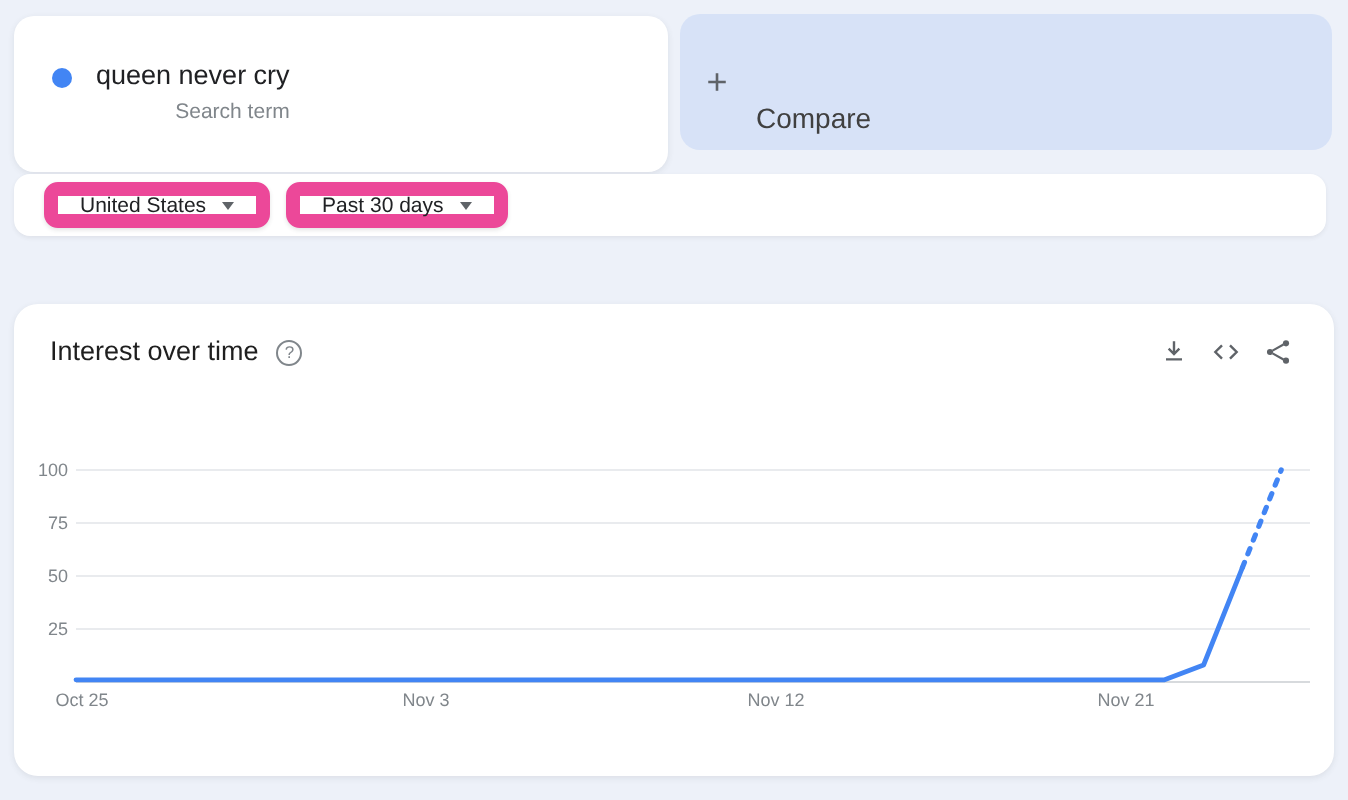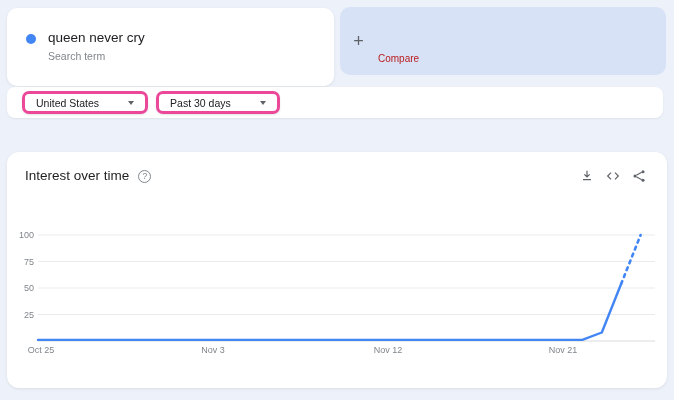--- a/index.html
+++ b/index.html
@@ -10,44 +10,44 @@
     font-family: "Liberation Sans", sans-serif;
     overflow: hidden;
   }
   .card {
     position: absolute;
     background: #fff;
     border-radius: 10px;
     box-shadow: 0 1px 3px rgba(60,64,67,.10);
   }
   
-  .term-card { left: 7px; top: 8px; width: 327px; height: 78px; padding: 23px 0 0 19px; display: flex; align-items: flex-start; }
+  .term-card { left: 7px; top: 8px; width: 327px; height: 78px; padding: 23px 0 0 19px; display: flex; align-items: flex-start; text-align: right; }
   .term-dot { width: 10px; height: 10px; border-radius: 50%; background: #4285f4; margin: 3px 12px 0 0; flex: 0 0 auto; }
   .term-title { font-size: 13.5px; color: #202124; line-height: 14px; }
   .term-sub { font-size: 10.5px; color: #80868b; margin-top: 5px; }
   
   .compare-card {
     position: absolute; left: 340px; top: 7px; width: 326px; height: 68px;
     background: #d7e2f7; border-radius: 10px;
     display: flex; align-items: center; padding-left: 11px;
     cursor: pointer;
   }
   .plus-glyph { font-size: 18px; font-weight: 300; color: #5f6368; width: 15px; text-align: center; margin-right: 12px; line-height: 18px; }
-  .compare-label { font-size: 10px; color: #b91c1c; margin-top: 35px; }
+  .compare-label { font-size: 14px; color: #404040; margin-top: 35px; }
   
   .filter-bar {
     position: absolute; left: 7px; top: 87px; width: 656px; height: 31px;
     background: #fff; border-radius: 8px; box-shadow: 0 1px 2px rgba(60,64,67,.08);
     display: flex; align-items: center; padding-left: 15px; gap: 8px;
   }
   .pill {
     height: 23px; display: flex; align-items: center; padding: 0 11px;
-    background: #fff; border: 3px solid #ec4899; border-radius: 7px;
+    background: #fff; border: 7px solid #ec4899; border-radius: 7px;
     box-shadow: 0 1px 2px rgba(60,64,67,.14);
-    font-size: 10.5px; color: #202124; cursor: pointer; white-space: nowrap; gap: 21px;
+    font-size: 10.5px; color: #202124; cursor: pointer; white-space: nowrap;
   }
   .caret {
     width: 0; height: 0; margin-left: 8px;
     border-left: 3.5px solid transparent; border-right: 3.5px solid transparent;
     border-top: 4.5px solid #5f6368;
   }
   
   .chart-card { left: 7px; top: 152px; width: 660px; height: 236px; border-radius: 12px; }
   .chart-header { position: absolute; top: 15px; left: 18px; right: 20px; display: flex; align-items: center; }
   .chart-title { font-size: 13.5px; color: #1f1f1f; }

